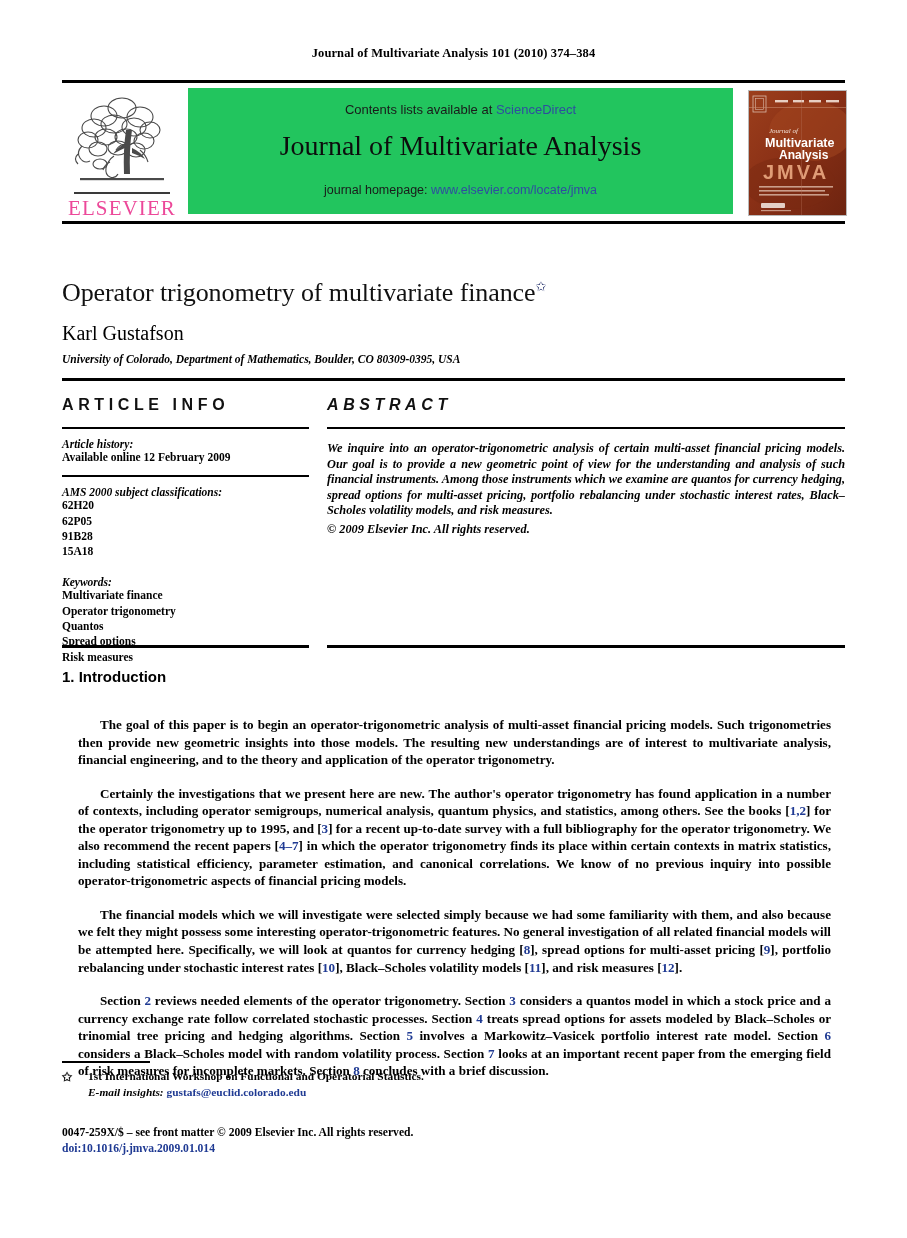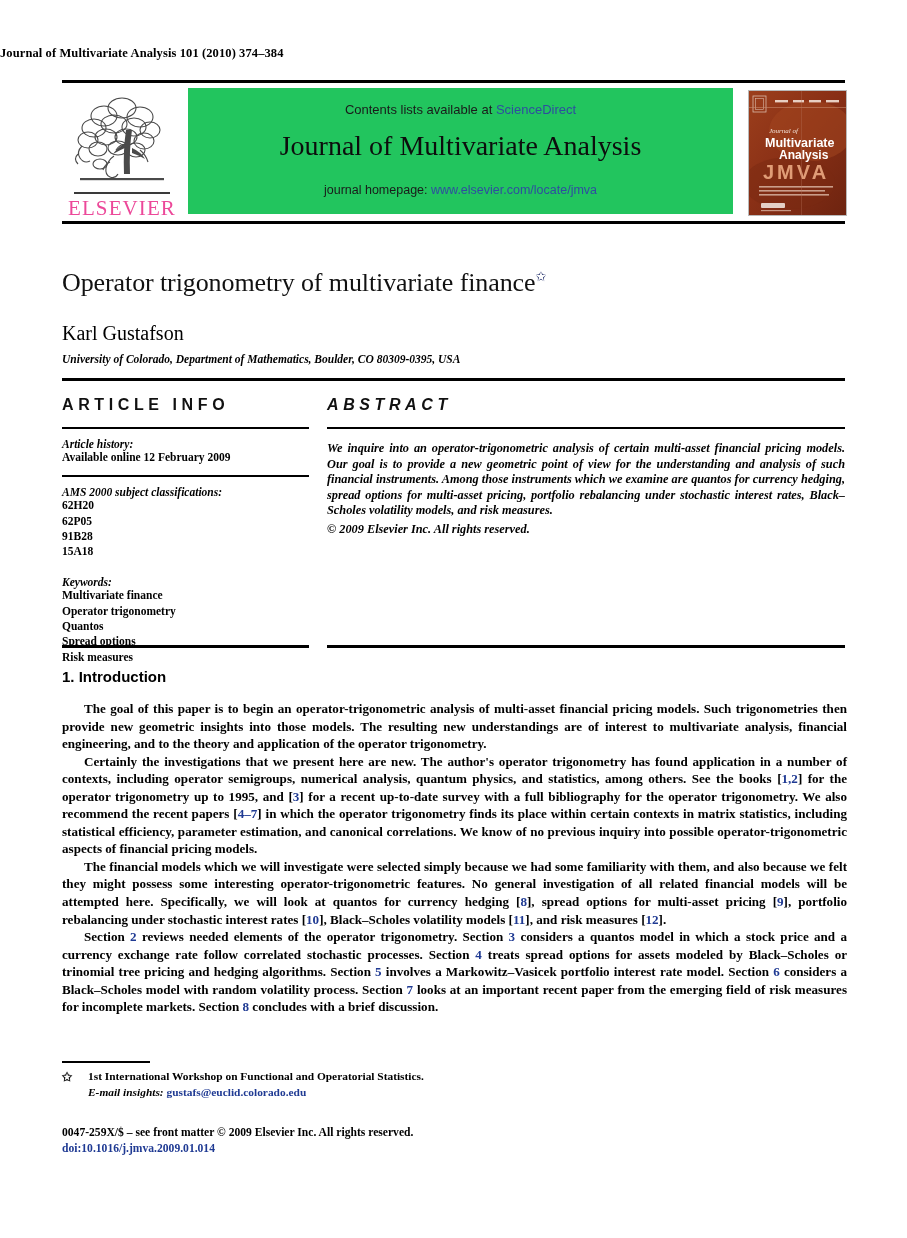--- a/index.html
+++ b/index.html
@@ -20,21 +20,21 @@
     left: 0; top: 0;
     width: 907px;
     height: 1238px;
   }
 
   
   .running-head {
     position: absolute;
     left: 0; top: 46px;
     width: 907px;
-    text-align: left;
+    text-align: center;
     font-size: 12.5px;
     font-weight: bold;
     letter-spacing: 0.1px;
   }
 
   
   .masthead {
     position: absolute;
     left: 62px; top: 80px;
     width: 783px;
@@ -135,21 +135,21 @@
     height: 124px;
     background: #8c3318;
     border: 1px solid #b9b9b9;
     overflow: hidden;
   }
   .cover-inner { position: absolute; inset: 0; }
 
   
   .title {
     position: absolute;
-    left: 62px; top: 268px;
+    left: 62px; top: 278px;
     width: 700px;
     font-size: 26px;
     color: #111;
     letter-spacing: -0.1px;
   }
   .title .star {
     font-size: 13px;
     color: #24306b;
     vertical-align: super;
   }
@@ -252,21 +252,21 @@
   }
   .body-text {
     position: absolute;
     left: 62px; top: 700px;
     width: 785px;
     font-size: 13.1px;
     line-height: 17.55px;
     text-align: justify;
     font-weight: bold;
   }
-  .body-text p { margin: 0; text-indent: 22px; }
+  .body-text p { margin: 16px; text-indent: 22px; }
   .ref { color: #1f3a93; }
 
   
   .foot-rule {
     position: absolute;
     left: 62px; top: 1061px;
     width: 88px;
     height: 2px;
     background: #000;
   }

